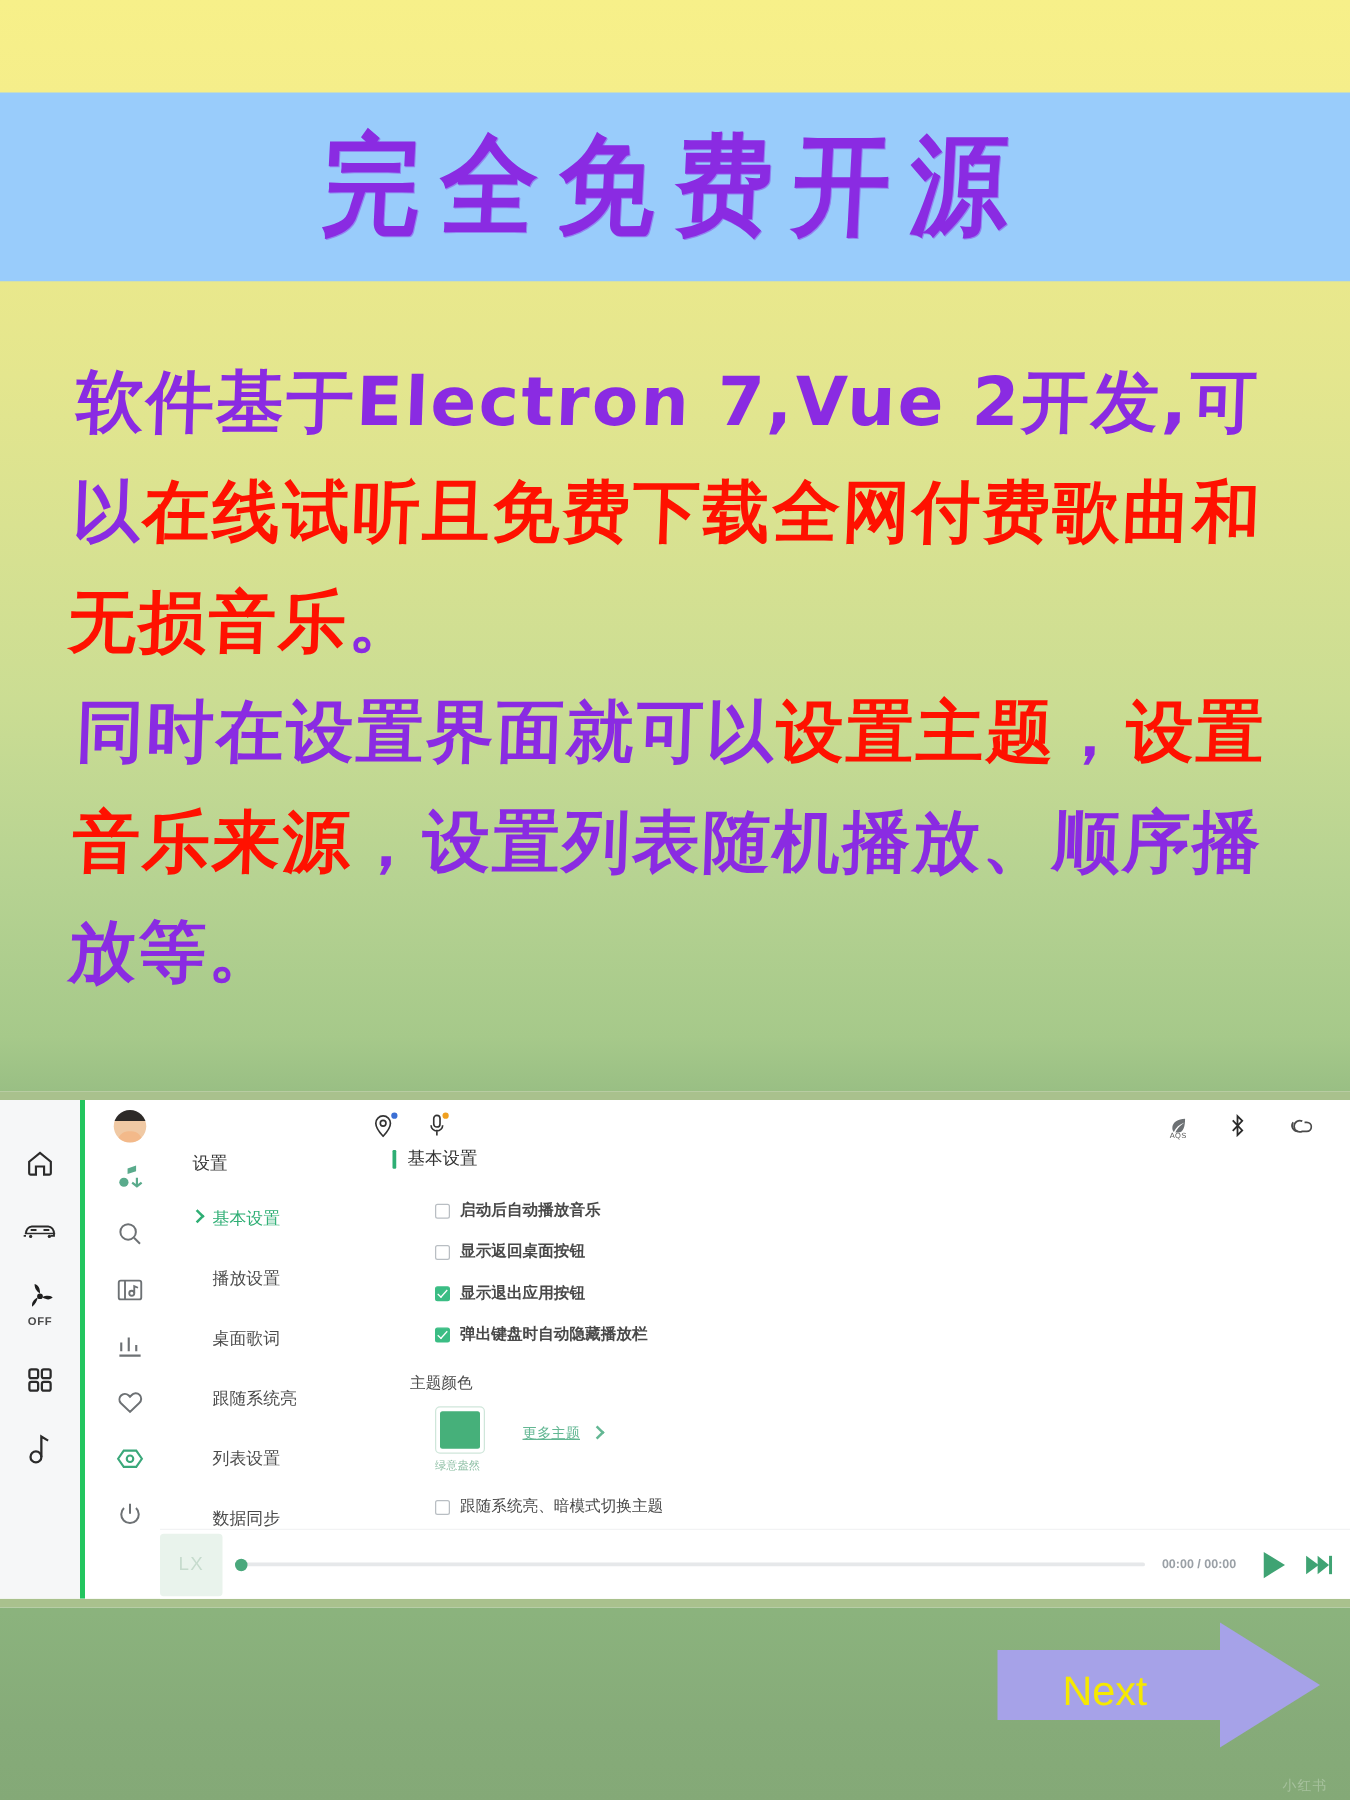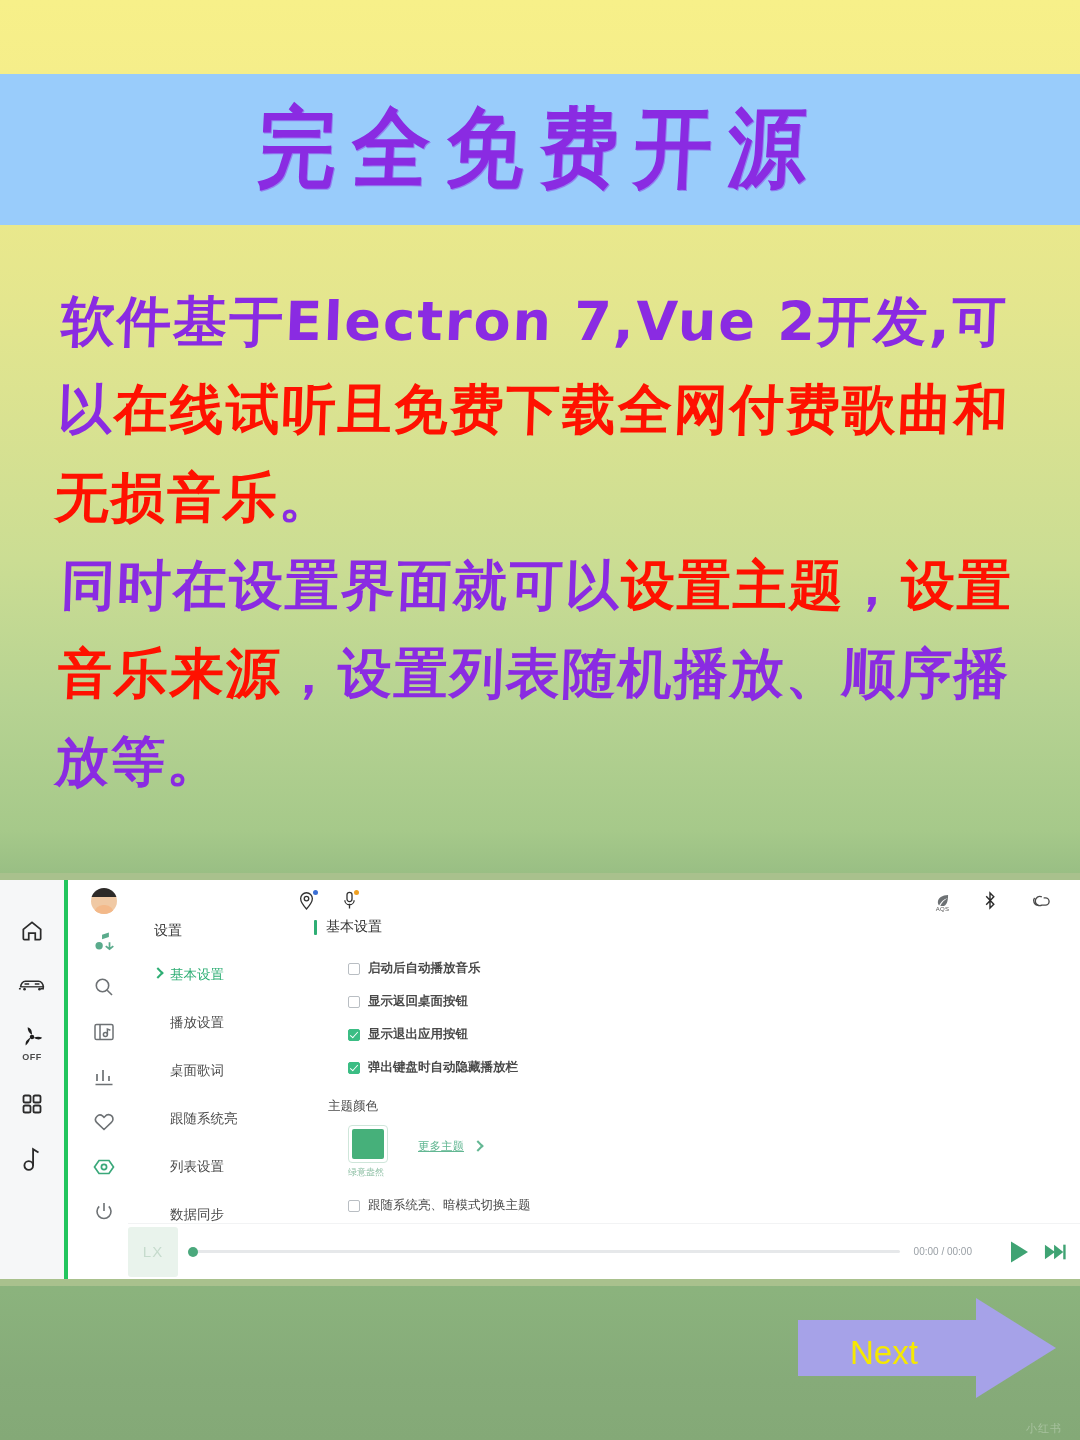--- a/index.html
+++ b/index.html
@@ -139,21 +139,21 @@
   
   .player{
     position:absolute;left:128px;right:0;bottom:0;height:56px;
     background:#fff;display:flex;align-items:center;padding:0 14px 0 0;box-sizing:border-box;
     border-top:1px solid #f2f3f4;
   }
   .cover{width:50px;height:50px;background:#e9f3ec;border-radius:3px;display:flex;align-items:center;justify-content:center;
     color:#c6dbcd;font-size:15px;letter-spacing:1px;margin-right:10px;flex:0 0 50px;}
   .track{flex:1;height:3px;background:#e6e8ea;border-radius:2px;position:relative;margin-right:14px;}
   .track .knob{position:absolute;left:0;top:-3.5px;width:10px;height:10px;border-radius:50%;background:#4aa87c;}
-  .ptime{font-size:10px;color:#9aa0a6;margin-right:22px;white-space:nowrap;}
+  .ptime{font-size:10px;color:#9aa0a6;margin-right:5px;white-space:nowrap;font-weight:bold;}
   .pbtn{margin-left:14px;display:flex;align-items:center;}
 
   
   .next-wrap{position:absolute;right:22px;bottom:42px;width:260px;height:100px;}
   .next-body{position:absolute;left:0;top:22px;width:186px;height:56px;background:#a6a2e8;}
   .next-head{
     position:absolute;left:178px;top:0;width:0;height:0;
     border-top:50px solid transparent;border-bottom:50px solid transparent;
     border-left:80px solid #a6a2e8;
   }

